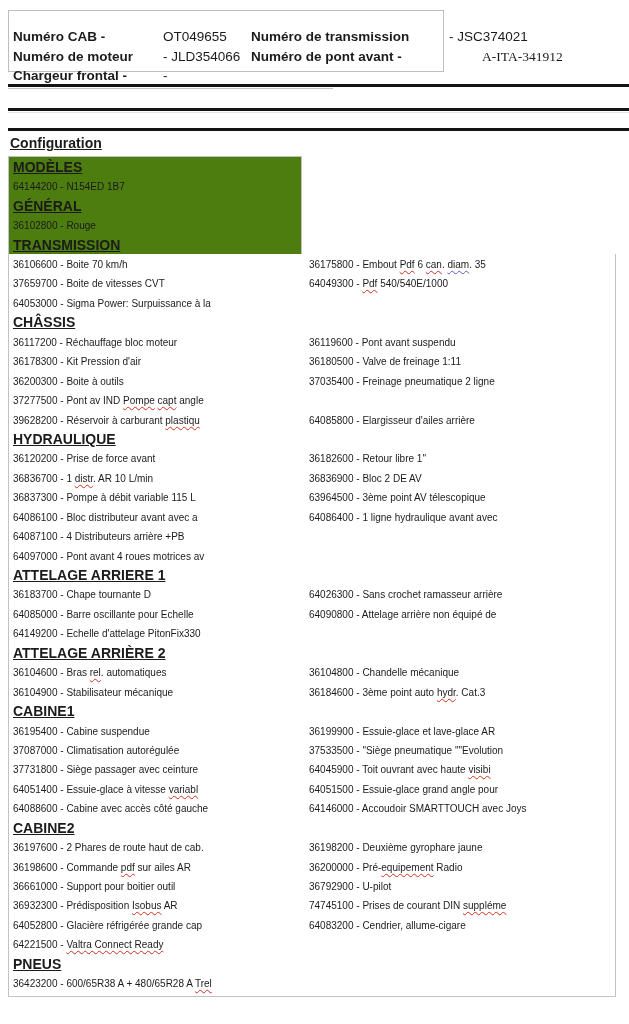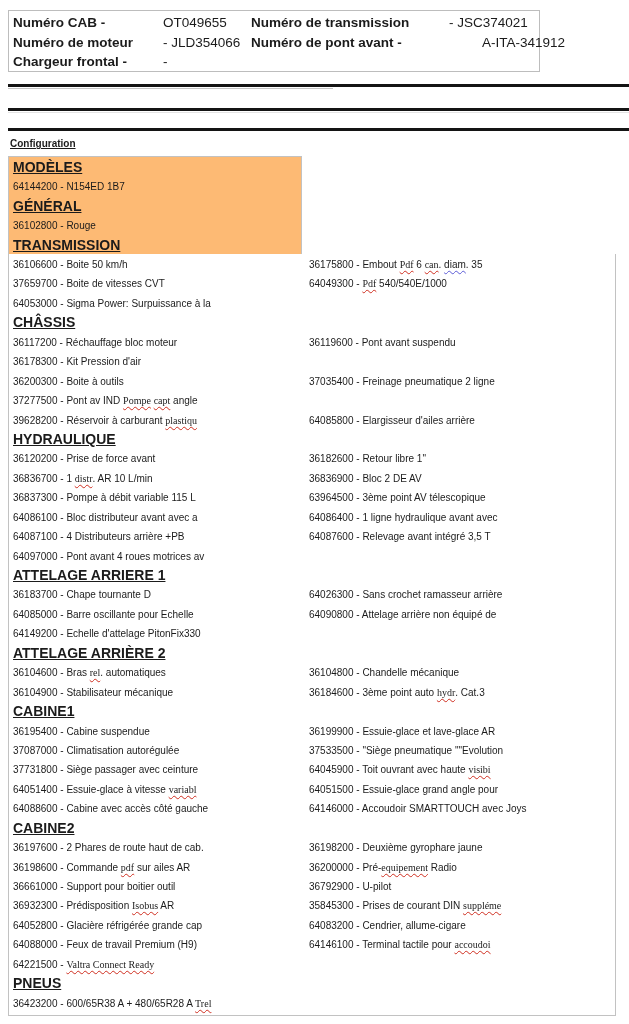--- a/index.html
+++ b/index.html
@@ -8,60 +8,60 @@
     background:#ffffff;
     font-family:"Liberation Sans","DejaVu Sans",sans-serif;
     color:#1b1b1b;
     position:relative;
     overflow:hidden;
   }
   .abs{position:absolute;}
 
   
   #id-box{
-    left:8px;top:10px;width:532px;height:62px;
+    left:8px;top:10px;width:436px;height:62px;
     border:1px solid #bdbdbd;
     box-sizing:border-box;
-    padding:2px 0 0 4px;
+    padding:16px 0 0 4px;
     background:#fff;
   }
   .id-row{
     display:grid;
     grid-template-columns:150px 88px 198px 1fr;
     height:19.5px;line-height:19.5px;
     font-size:13.5px;white-space:nowrap;
   }
   .id-label{font-weight:bold;}
-  .id-row:nth-child(2) .id-val2{padding-left:33px;}
+  .id-row:nth-child(2) .id-val2{padding-left:33px;font-family:Liberation Serif, serif;}
 
   
   .rule{left:8px;width:621px;height:3px;background:#141414;}
   .rule-sub{height:1px;background:#c4c4c4;}
   #rule1{top:84px;}
   #rule1-sub{top:88px;left:8px;width:325px;}
   #rule2{top:108px;}
   #rule2-sub{top:112px;left:8px;width:621px;background:#e3e3e3;}
   #rule3{top:128px;}
 
   
   #config-title{
     left:10px;top:134px;
-    font-size:10px;font-weight:bold;
+    font-size:14px;font-weight:bold;
     text-decoration:underline;
     line-height:19px;
   }
 
   
   #narrow-box{
     left:8px;top:156px;width:294px;height:98px;
     border:1px solid #c2c2c2;border-bottom:none;
     box-sizing:border-box;
     padding:1px 12px 0 4px;
     overflow:visible;
-    background:#fdba74;
+    background:#4d7c0f;
   }
   #wide-box{
     left:8px;top:254px;width:608px;
     border-left:1px solid #c2c2c2;
     border-right:1px solid #c2c2c2;
     border-bottom:1px solid #c2c2c2;
     box-sizing:border-box;
     padding:1px 0 2px 4px;
     background:#fff;
   }
@@ -79,21 +79,21 @@
     text-decoration:underline;
     white-space:nowrap;
   }
   .sq{
     text-decoration-line:underline;
     text-decoration-style:wavy;
     text-decoration-thickness:1px;
     text-underline-offset:2px;
     text-decoration-skip-ink:none;
   }
-  .sq-red{text-decoration-color:var(--sq-red,#cf2e20);font-family:Liberation Serif, serif;}
+  .sq-red{text-decoration-color:var(--sq-red,#cf2e20);}
   .sq-blue{text-decoration-color:var(--sq-blue,#5b5bd6);}
 </style>
 </head>
 <body>
 
 <div class="abs" id="id-box">
     <div class="id-row">
       <span class="id-label">Numéro CAB -</span>
       <span class="id-value">OT049655</span>
       <span class="id-label">Numéro de transmission</span>
@@ -129,38 +129,39 @@
     </div>
     <div class="sec-title">GÉNÉRAL</div>
     <div class="row">
       <div class="cell cell-left">36102800 - Rouge</div>
       <div class="cell cell-right"></div>
     </div>
     <div class="sec-title">TRANSMISSION</div>
   </div>
 <div class="abs" id="wide-box">
     <div class="row">
-      <div class="cell cell-left">36106600 - Boite 50 km/h</div>
+      <div class="cell cell-left">36106600 - Boite 70 km/h</div>
       <div class="cell cell-right"><span>36175800 - Embout </span><span class="sq sq-red">Pdf</span><span> 6 </span><span class="sq sq-red">can</span><span>. </span><span class="sq sq-blue">diam</span><span>. 35</span></div>
     </div>
     <div class="row">
       <div class="cell cell-left">37659700 - Boite de vitesses CVT</div>
       <div class="cell cell-right"><span>64049300 - </span><span class="sq sq-red">Pdf</span><span> 540/540E/1000</span></div>
     </div>
     <div class="row">
       <div class="cell cell-left">64053000 - Sigma Power: Surpuissance à la</div>
       <div class="cell cell-right"></div>
     </div>
     <div class="sec-title">CHÂSSIS</div>
     <div class="row">
       <div class="cell cell-left">36117200 - Réchauffage bloc moteur</div>
       <div class="cell cell-right">36119600 - Pont avant suspendu</div>
     </div>
     <div class="row">
       <div class="cell cell-left">36178300 - Kit Pression d'air</div>
+      <div class="cell cell-right">36180500 - Valve de freinage 1:11</div>
     </div>
     <div class="row">
       <div class="cell cell-left">36200300 - Boite à outils</div>
       <div class="cell cell-right">37035400 - Freinage pneumatique 2 ligne</div>
     </div>
     <div class="row">
       <div class="cell cell-right"><span>37277500 - Pont av IND </span><span class="sq sq-red">Pompe</span><span> </span><span class="sq sq-red">capt</span><span> angle</span></div>
     </div>
     <div class="row">
       <div class="cell cell-left"><span>39628200 - Réservoir à carburant </span><span class="sq sq-red">plastiqu</span></div>
@@ -178,21 +179,20 @@
     <div class="row">
       <div class="cell cell-left">36837300 - Pompe à débit variable 115 L</div>
       <div class="cell cell-right">63964500 - 3ème point AV télescopique</div>
     </div>
     <div class="row">
       <div class="cell cell-left">64086100 - Bloc distributeur avant avec a</div>
       <div class="cell cell-right">64086400 - 1 ligne hydraulique avant avec</div>
     </div>
     <div class="row">
       <div class="cell cell-left">64087100 - 4 Distributeurs arrière +PB</div>
-      <div class="cell cell-right">64087600 - Relevage avant intégré 3,5 T</div>
     </div>
     <div class="row">
       <div class="cell cell-left">64097000 - Pont avant 4 roues motrices av</div>
     </div>
     <div class="sec-title">ATTELAGE ARRIERE 1</div>
     <div class="row">
       <div class="cell cell-left">36183700 - Chape tournante D</div>
       <div class="cell cell-right">64026300 - Sans crochet ramasseur arrière</div>
     </div>
     <div class="row">
@@ -241,31 +241,27 @@
     <div class="row">
       <div class="cell cell-left"><span>36198600 - Commande </span><span class="sq sq-red">pdf</span><span> sur ailes AR</span></div>
       <div class="cell cell-right"><span>36200000 - Pré-</span><span class="sq sq-red">equipement</span><span> Radio</span></div>
     </div>
     <div class="row">
       <div class="cell cell-left">36661000 - Support pour boitier outil</div>
       <div class="cell cell-right">36792900 - U-pilot</div>
     </div>
     <div class="row">
       <div class="cell cell-left"><span>36932300 - Prédisposition </span><span class="sq sq-red">Isobus</span><span> AR</span></div>
-      <div class="cell cell-right"><span>35845300 - Prises de courant DIN </span><span class="sq sq-red">suppléme</span></div>
+      <div class="cell cell-right"><span>74745100 - Prises de courant DIN </span><span class="sq sq-red">suppléme</span></div>
     </div>
     <div class="row">
       <div class="cell cell-left">64052800 - Glacière réfrigérée grande cap</div>
       <div class="cell cell-right">64083200 - Cendrier, allume-cigare</div>
     </div>
     <div class="row">
-      <div class="cell cell-left">64088000 - Feux de travail Premium (H9)</div>
-      <div class="cell cell-right"><span>64146100 - Terminal tactile pour </span><span class="sq sq-red">accoudoi</span></div>
-    </div>
-    <div class="row">
       <div class="cell cell-left"><span>64221500 - </span><span class="sq sq-red">Valtra Connect Ready</span></div>
       <div class="cell cell-right"></div>
     </div>
     <div class="sec-title">PNEUS</div>
     <div class="row">
       <div class="cell cell-left"><span>36423200 - 600/65R38 A + 480/65R28 A </span><span class="sq sq-red">Trel</span></div>
       <div class="cell cell-right"></div>
     </div>
   </div>
 

